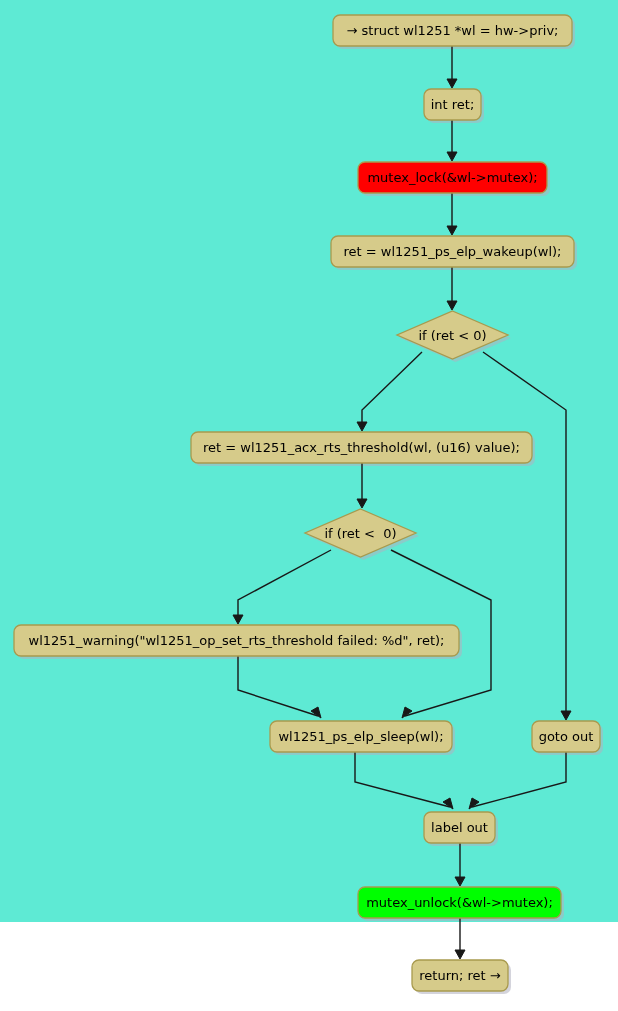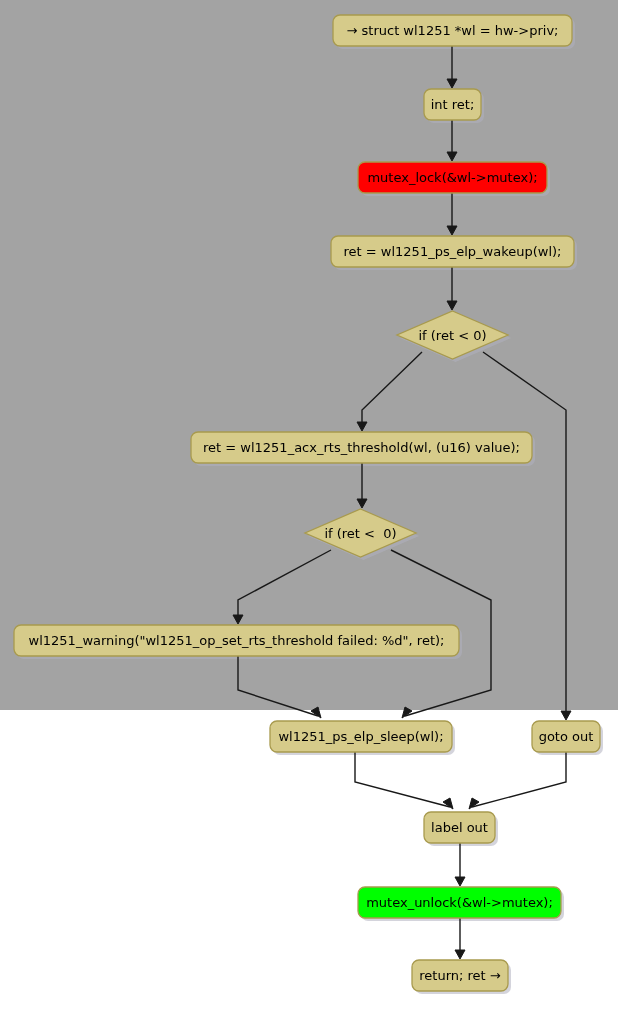--- a/index.html
+++ b/index.html
@@ -9,22 +9,22 @@
   }
   body {
     width: 618px;
     height: 1011px;
     overflow: hidden;
     font-family: "DejaVu Sans", "Liberation Sans", sans-serif;
   }
   #flowchart-root {
     position: relative;
     width: 618px;
-    height: 710px;
-    background: #a3a3a3;
+    height: 922px;
+    background: #5eead4;
   }
   svg#flow-svg {
     display: block;
     width: 618px;
     height: 1011px;
   }
   .node-shape {
     stroke: #A89A4E;
     stroke-width: 1.3;
   }

